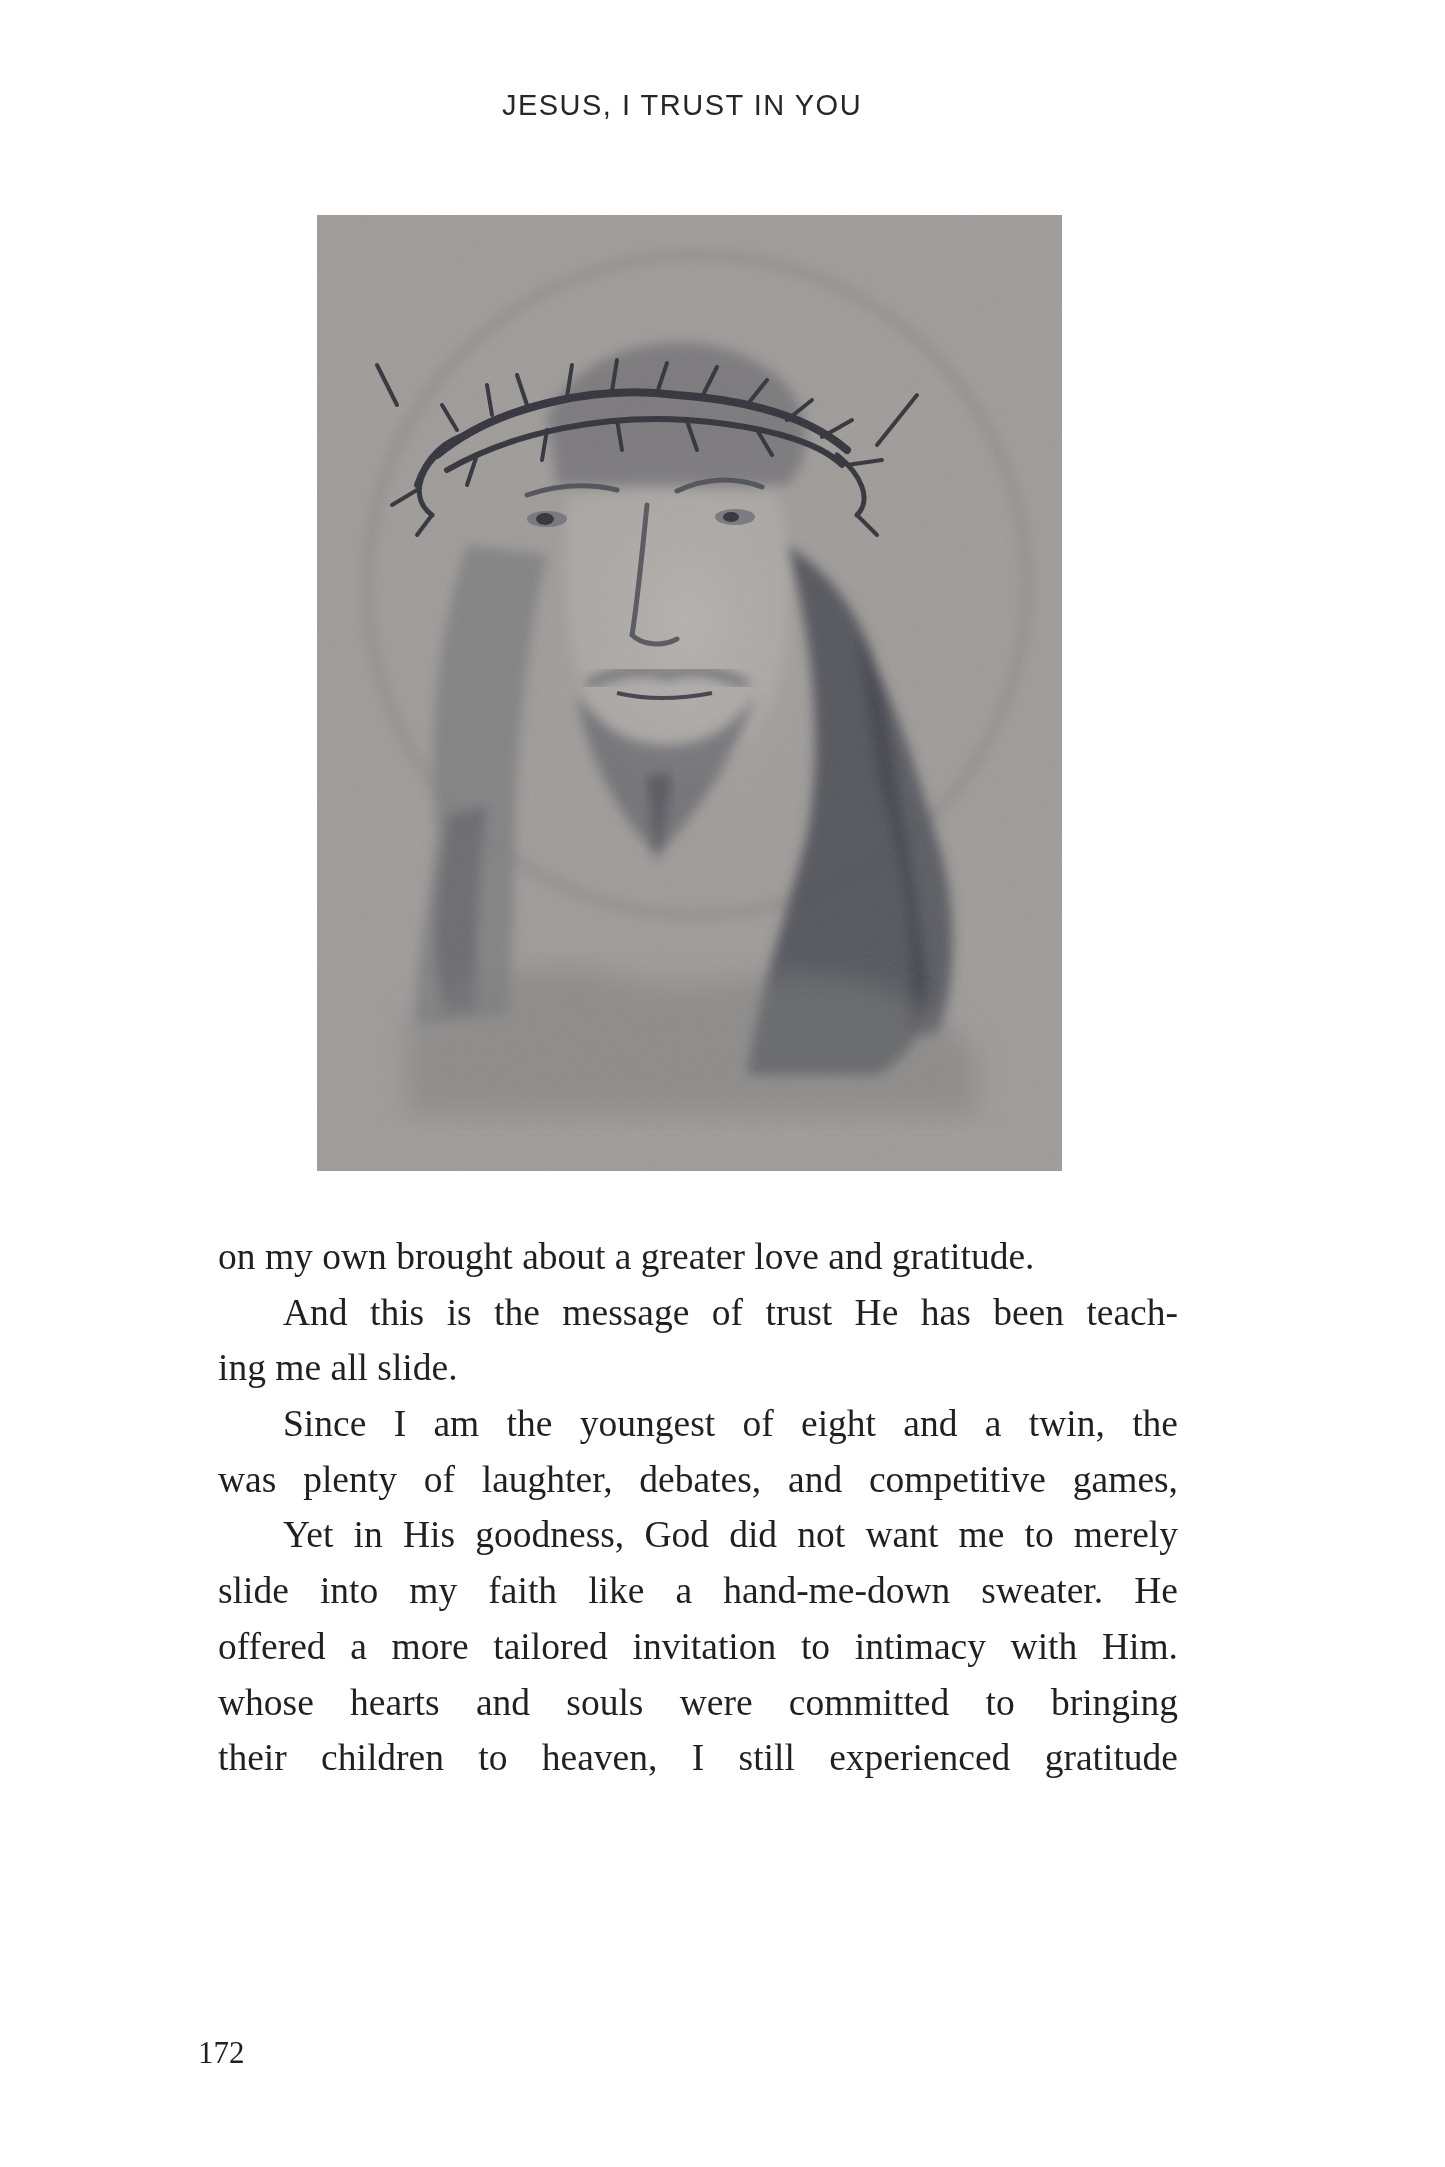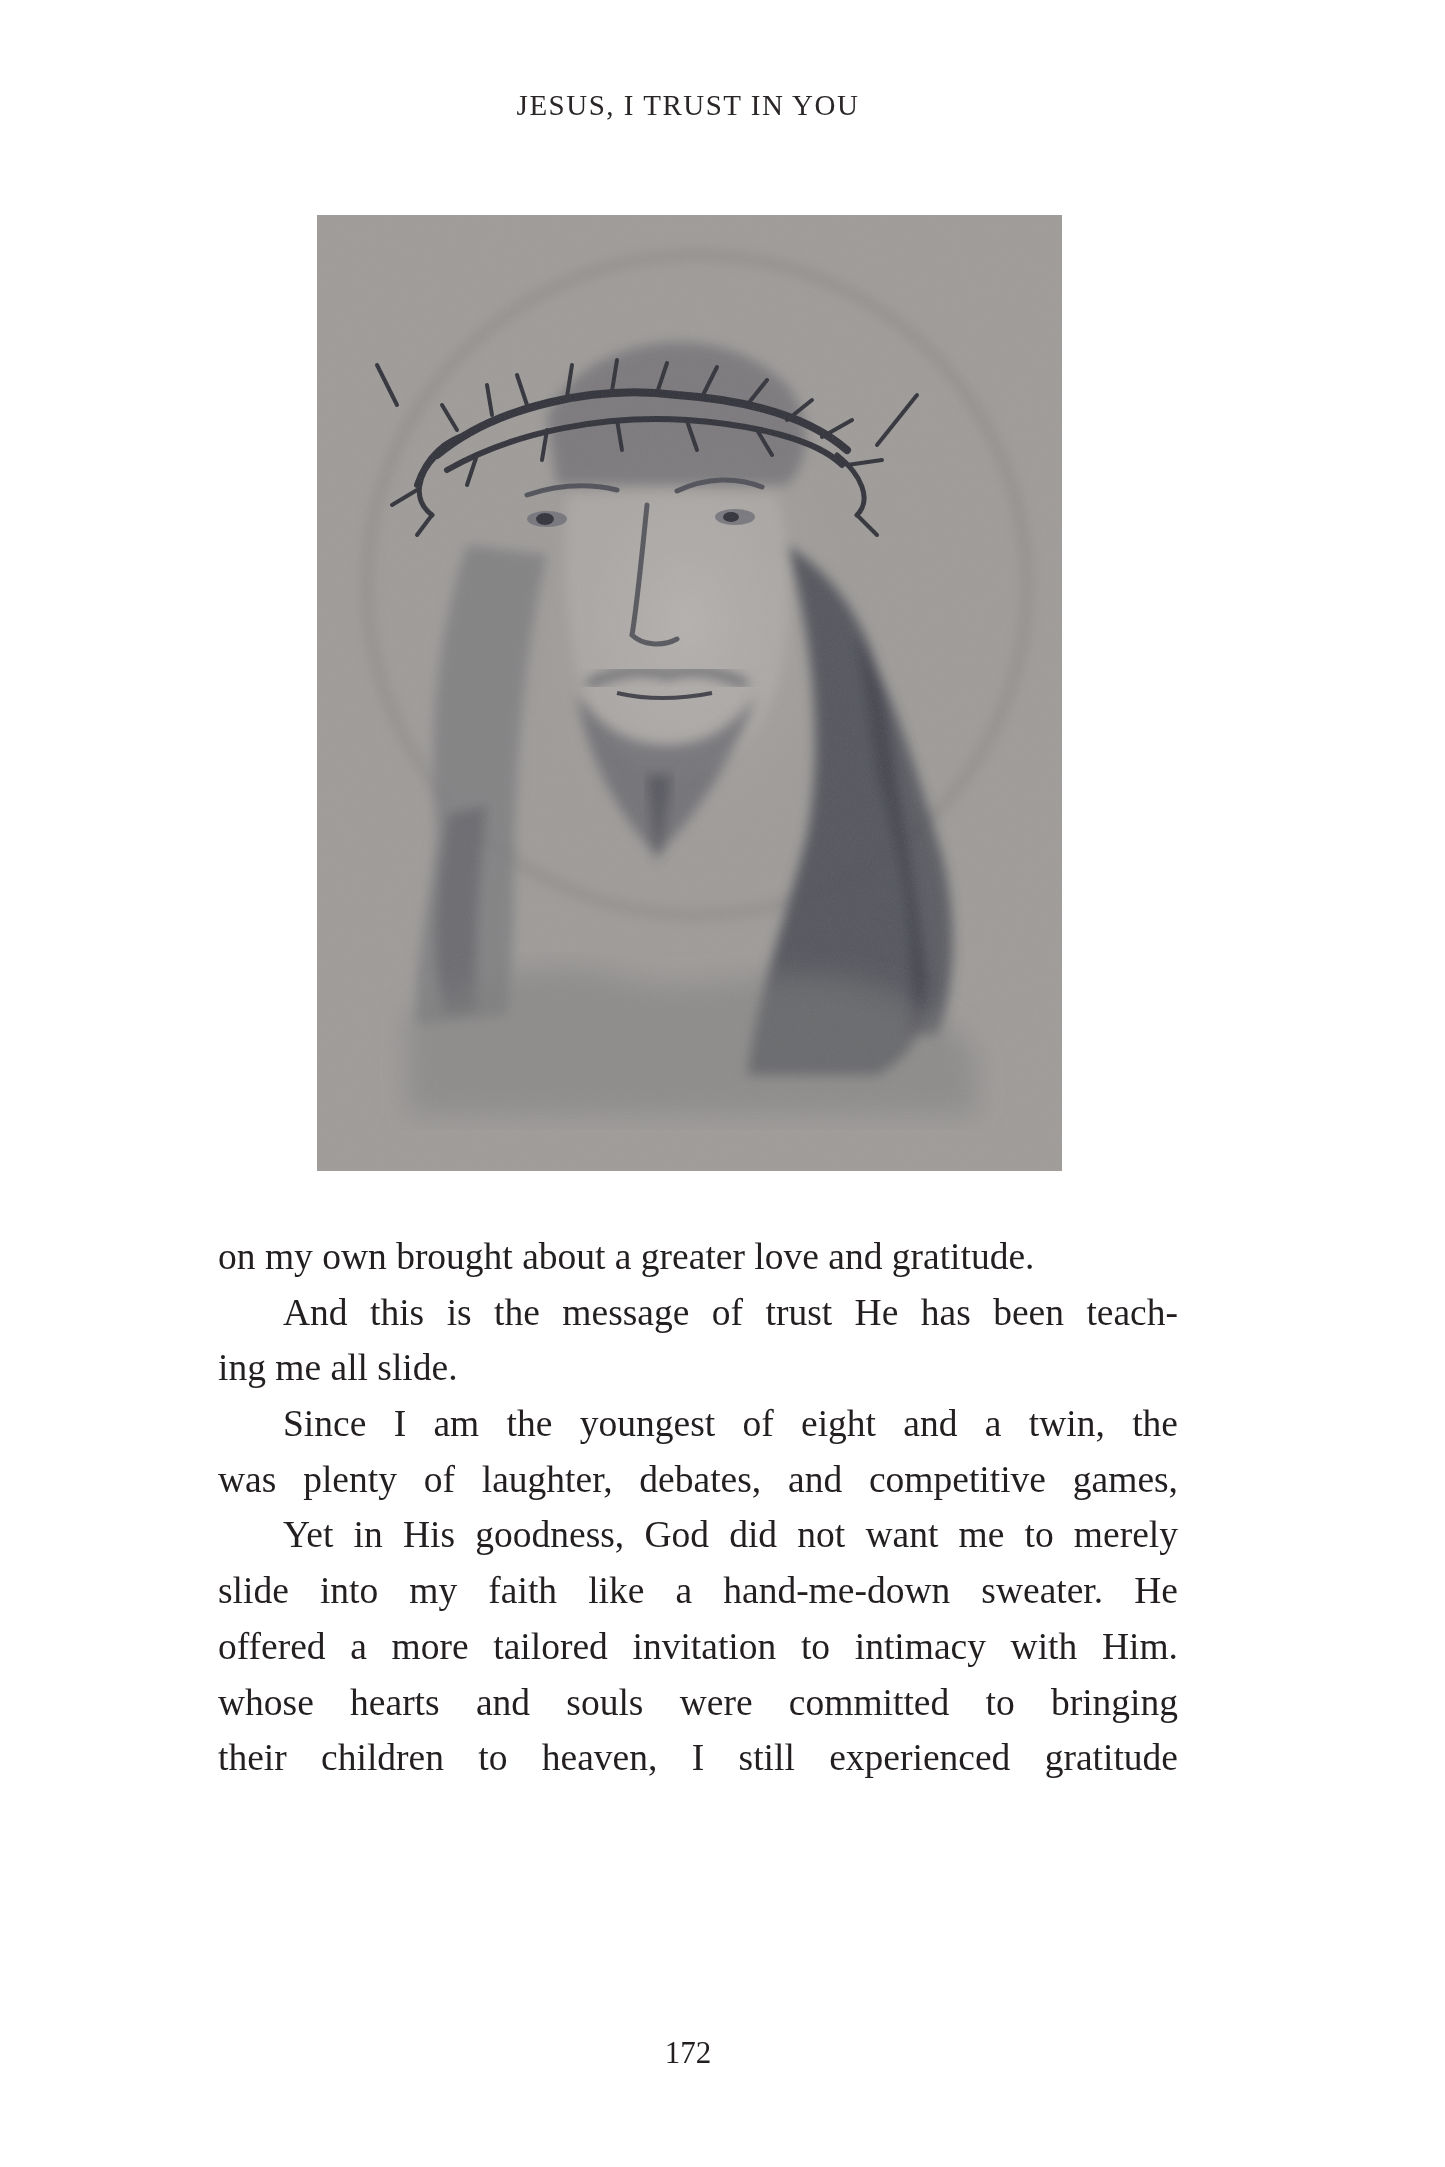--- a/index.html
+++ b/index.html
@@ -1,39 +1,39 @@
 <!DOCTYPE html>
 <html><head>
   <meta charset="utf-8">
   <style>
     html, body { margin: 0; padding: 0; background: #ffffff; }
     body { width: 1445px; height: 2167px; position: relative; overflow: hidden; }
     .running-head {
-      position: absolute; left: 198px; width: 980px; top: 88px;
+      position: absolute; left: 192px; width: 980px; top: 88px;
       text-align: center;
-      font-family: Liberation Serif, serif;
+      font-family: Liberation Sans, sans-serif;
       font-size: 29px; letter-spacing: 1.5px; color: #2a2626;
       line-height: 34px;
     }
     .illustration {
       position: absolute; left: 317px; top: 215px; width: 745px; height: 956px;
       background: #a09d9a; overflow: hidden;
     }
     .illustration svg { display: block; width: 745px; height: 956px; }
     .body-text {
       position: absolute; left: 198px; top: 1229px; width: 980px;
       font-family: "Liberation Serif", "DejaVu Serif", serif;
       font-size: 37.5px; line-height: 55.7px; color: #231f20;
     }
     .line { display: block; height: 55.7px; white-space: nowrap; text-align: justify; text-align-last: justify; margin-left: 20px; }
     .line.last { text-align-last: left; }
     .line.indent { padding-left: 65px; }
     .folio {
       position: absolute; left: 198px; width: 980px; top: 2036px;
-      text-align: center;
+      text-align: left;
       font-family: "Liberation Serif", "DejaVu Serif", serif;
       font-size: 31px; line-height: 34px; color: #231f20;
     }
   </style>
 </head>
 <body>
 
 <div class="running-head">JESUS, I TRUST IN YOU</div>
 
 <div class="illustration">

